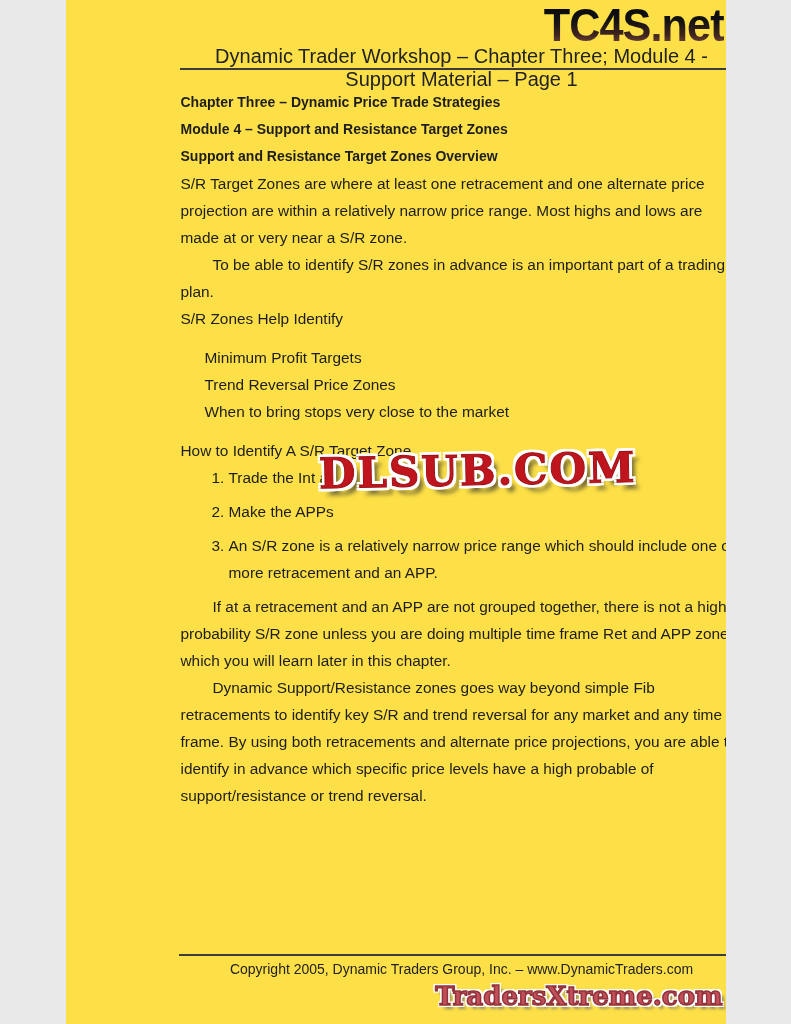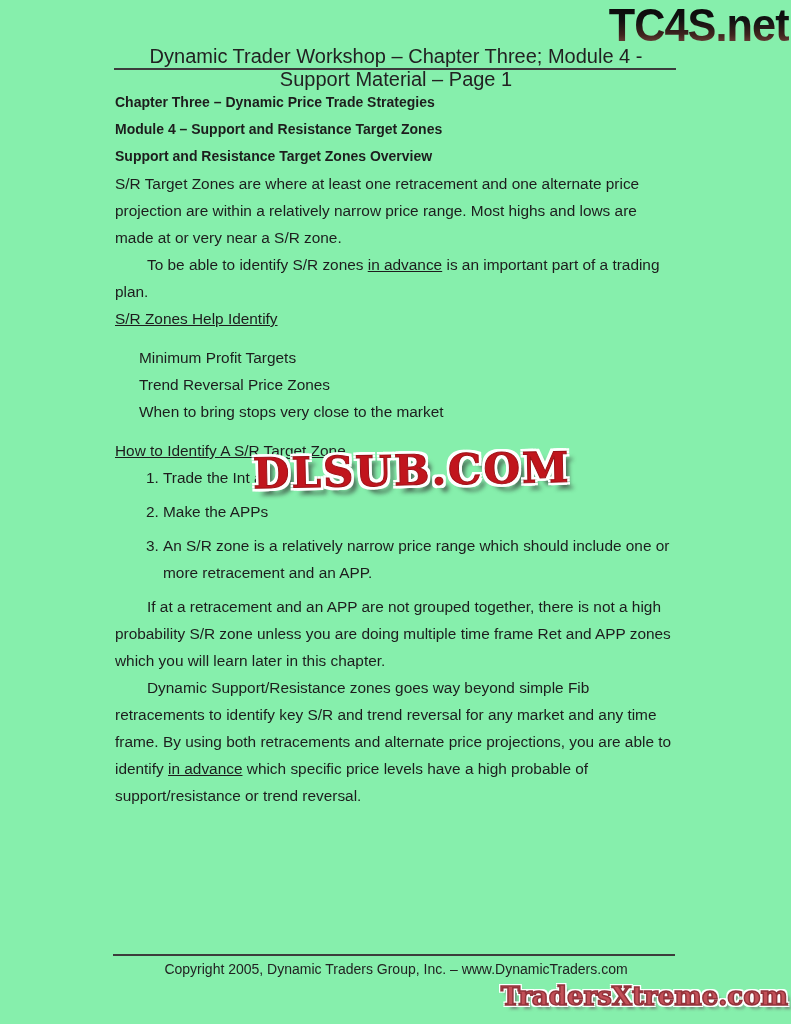--- a/index.html
+++ b/index.html
@@ -1,19 +1,19 @@
 <!DOCTYPE html>
 <html><head>
 <meta charset="utf-8">
 <style>
   html,body{margin:0;padding:0;background:#e9e9e9;}
   .page{
     position:relative;
-    width:791px;height:1024px;
-    background:#86efac;
+    width:660px;height:1024px;
+    background:#fde047;
     font-family:"Liberation Sans",sans-serif;
     color:#1d1d1d;
     overflow:hidden;
     margin:0 auto;
   }
   
   .tc4s-logo{
     position:absolute;top:1px;right:2px;
     font-weight:bold;font-size:47px;line-height:1;
     letter-spacing:-1px;
@@ -36,21 +36,21 @@
     position:absolute;top:68px;left:114px;width:562px;height:0;
     border-top:2px solid #3c3c3c;
   }
   
   .content{
     position:absolute;top:89px;left:115px;width:562px;
     font-size:15.4px;line-height:27px;
   }
   .content p{margin:0;}
   .h-bold{font-weight:bold;font-size:14px;}
-  .u{text-decoration:underline;}
+  .u{}
   .indent{text-indent:32px;}
   .mt-sec{margin-top:28px;}
   .mt-xs{margin-top:2px;}
   .mt-help{margin-top:6px;}
   .mt-howto{margin-top:25px;}
   .mt-para3{margin-top:10px;}
   .mt-para4{margin-top:5px;}
   .plain-list{list-style:none;margin:12px;padding:0 0 0 12px;}
   .plain-list li{line-height:27px;}
   .num-list{list-style:none;margin:0;padding:0;}

